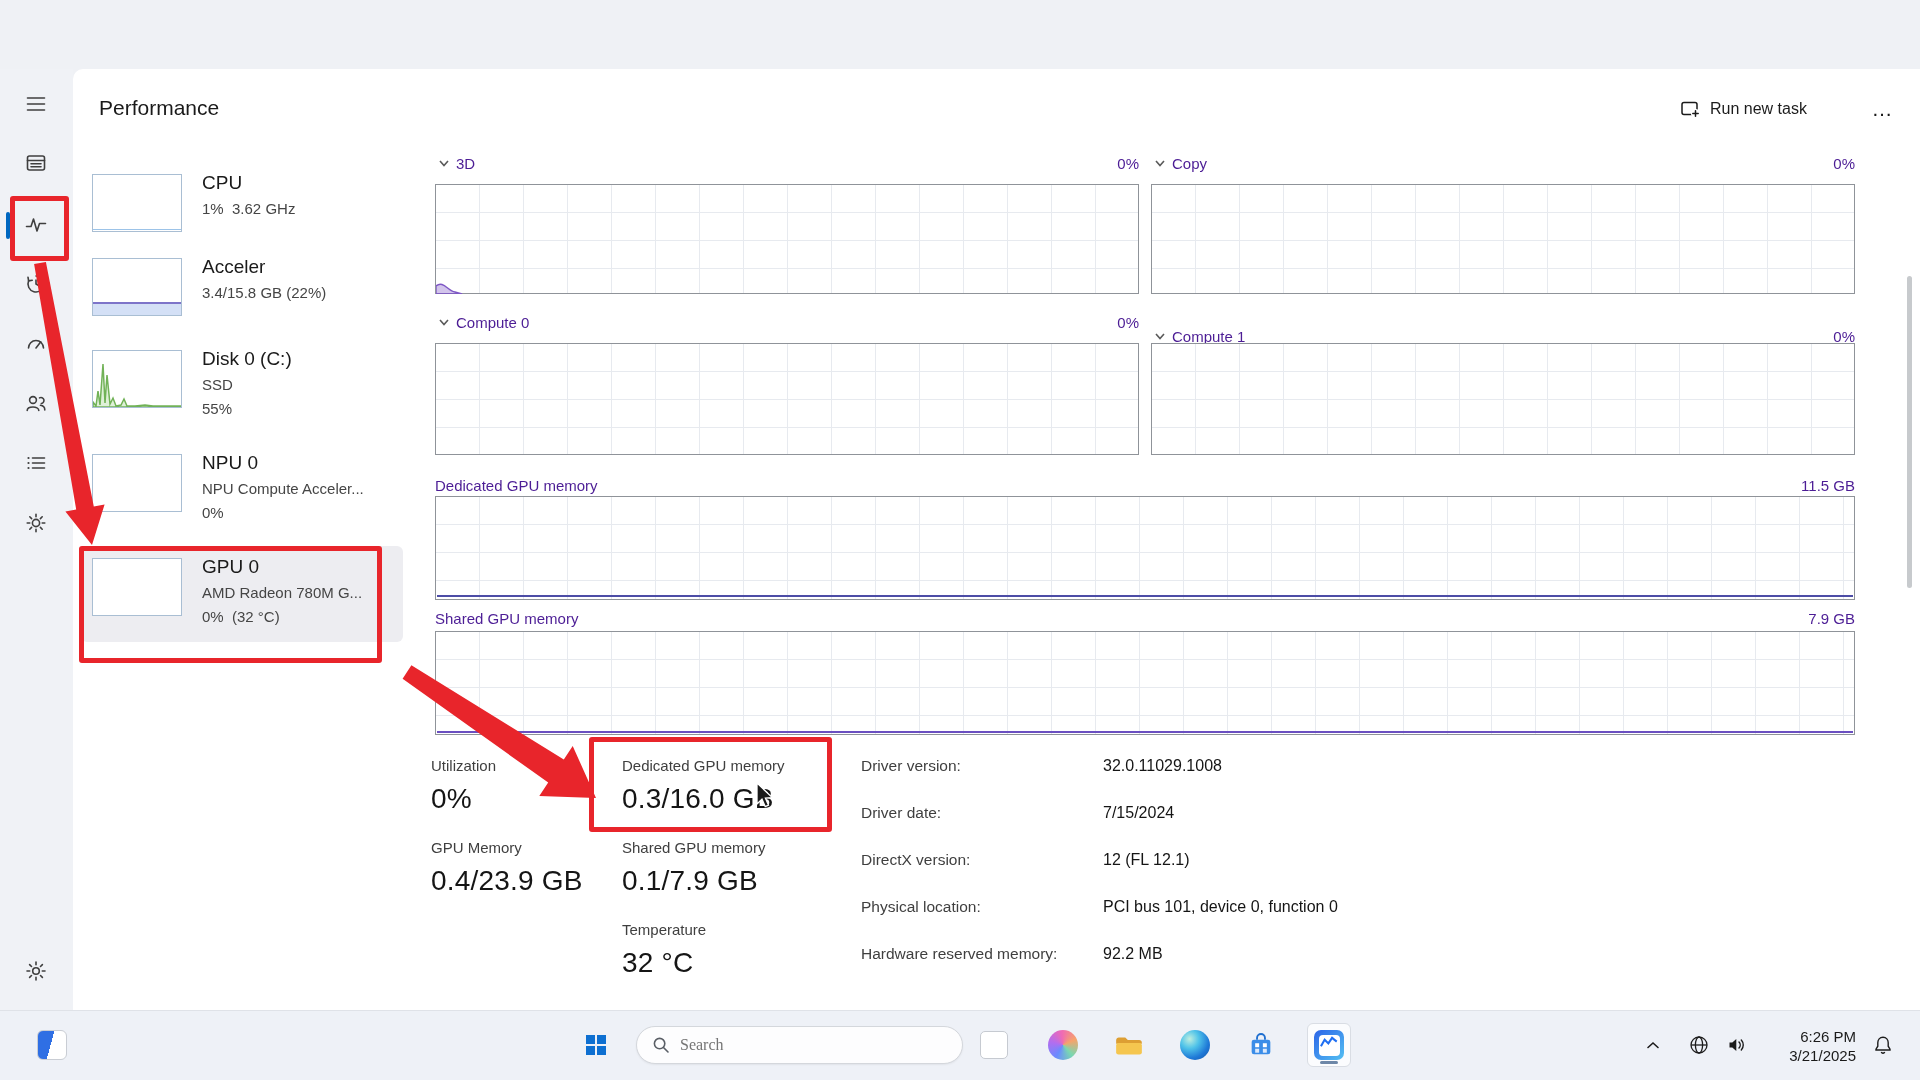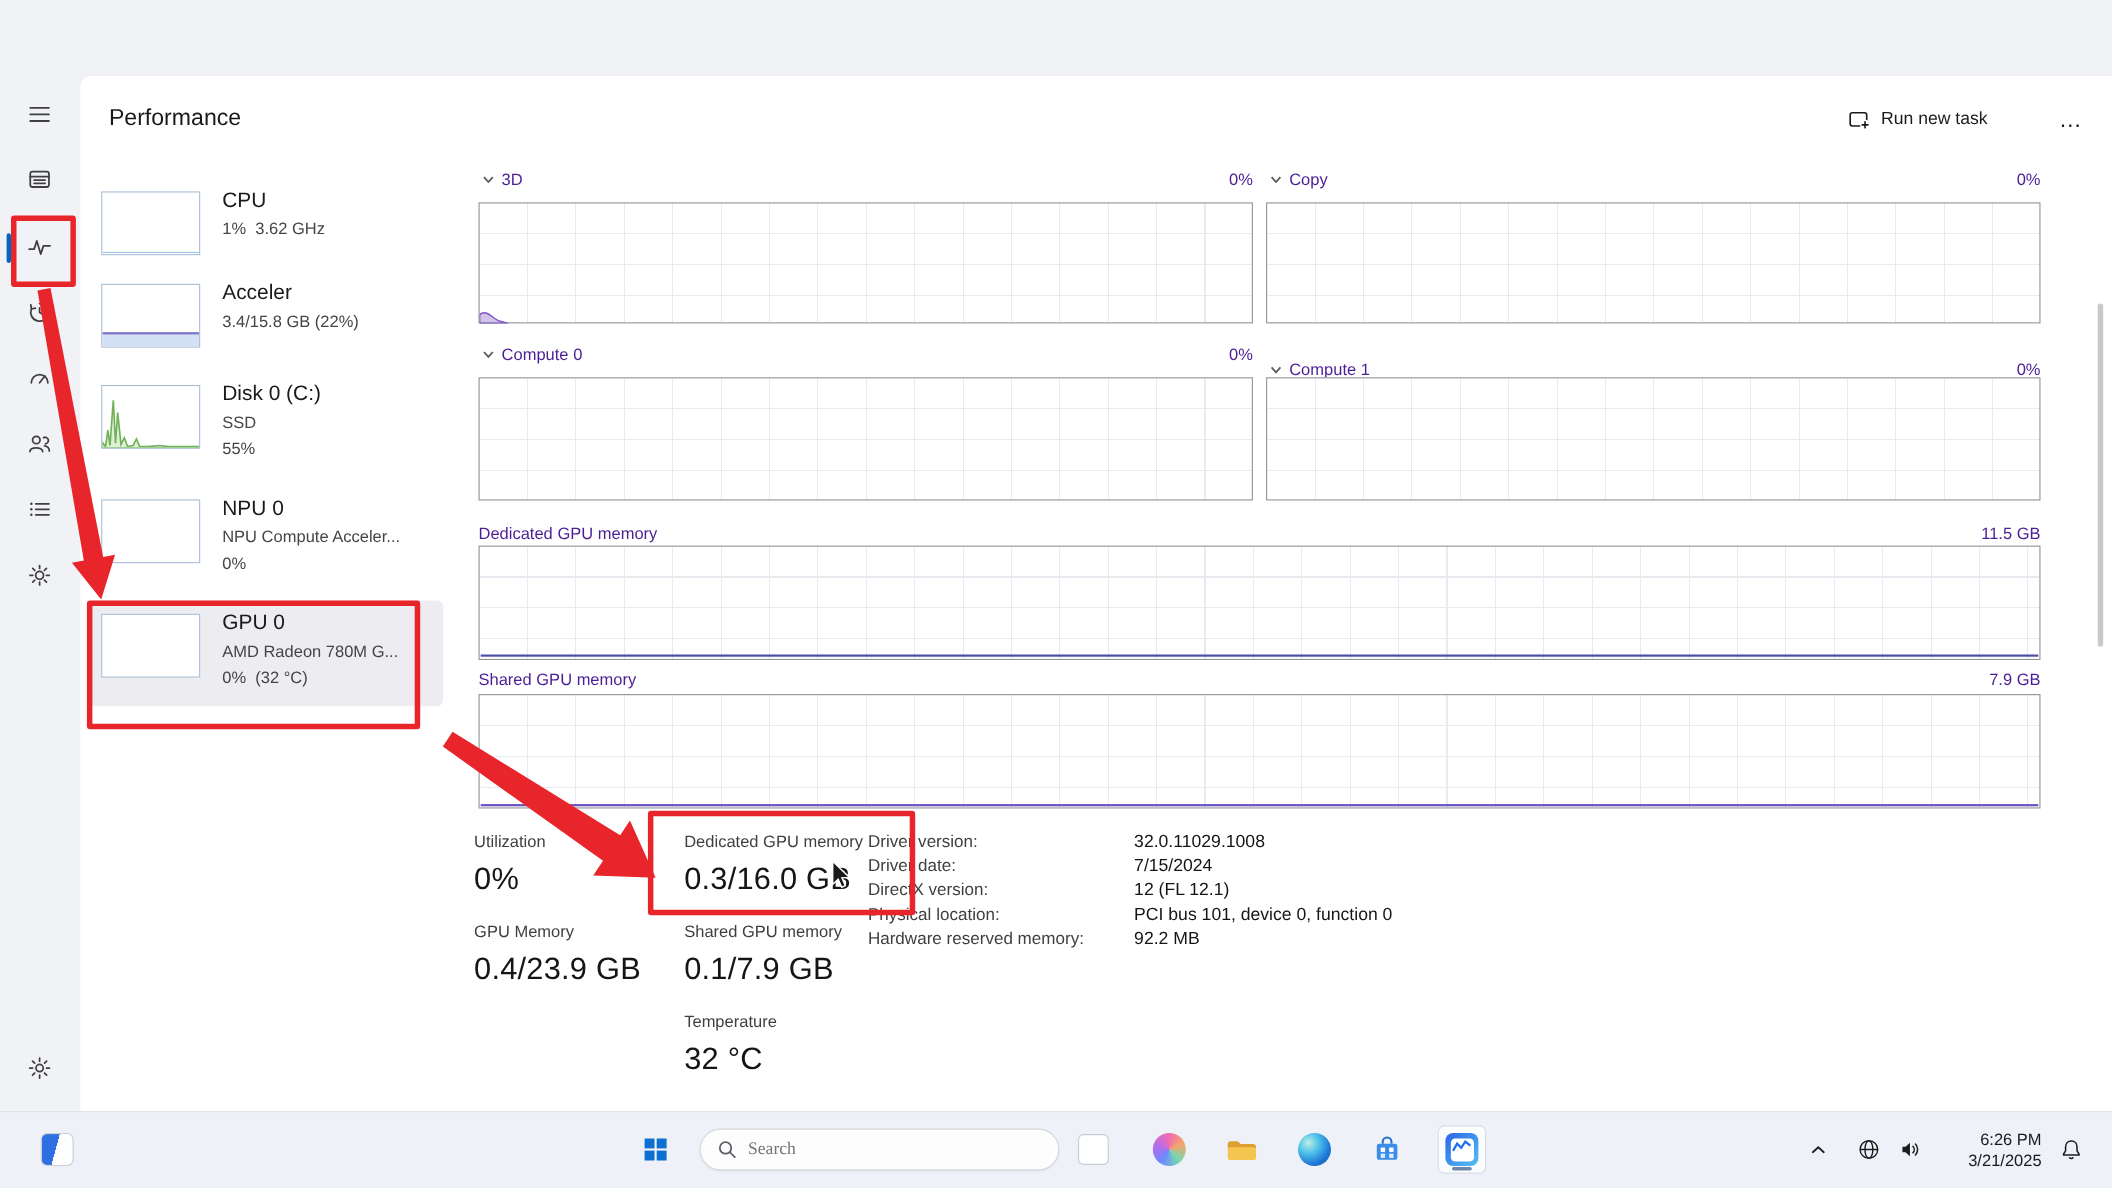--- a/index.html
+++ b/index.html
@@ -51,21 +51,21 @@
                      repeating-linear-gradient(to bottom,transparent 0 27px,#e7eaef 27px 28px)}
   .mem-line{position:absolute;left:1px;right:1px;height:2px;background:#4d4da6;bottom:2px}
   .mem-line.shared{background:#6a4fc0;bottom:1px}
   .blip{position:absolute;left:0;bottom:-1px;width:30px;height:16px}
   .scrollbar{position:absolute;right:8px;top:207px;width:5px;height:312px;border-radius:3px;background:#c7cacd}
 
   
   .stat{position:absolute}
   .stat-label{font-size:15px;color:#3f3f3f}
   .stat-value{font-size:28px;color:#151515;margin-top:9px;letter-spacing:.2px}
-  .drv{position:absolute;left:716px;top:688px;display:grid;grid-template-columns:242px auto;row-gap:4px;font-size:15.5px}
+  .drv{position:absolute;left:788px;top:688px;display:grid;grid-template-columns:242px auto;row-gap:29px;font-size:15.5px}
   .drv .dl{color:#3f3f3f;height:18px}
   .drv .dv{color:#151515;font-size:16px;height:18px}
 
   
   .taskbar{position:absolute;left:0;top:1010px;width:1920px;height:70px;background:#eef1f7;border-top:1px solid #dfe2e8}
   .tb-btn{position:absolute;top:12px;width:44px;height:44px;border-radius:6px;display:flex;align-items:center;justify-content:center;cursor:pointer}
   .tb-btn.active{background:#fbfcfe;border:1px solid #d9dde4}
   .tb-indicator{position:absolute;bottom:2px;left:50%;transform:translateX(-50%);width:18px;height:3px;border-radius:2px;background:#6d87a8}
   .search-pill{position:absolute;left:636px;top:15px;width:327px;height:38px;border-radius:19px;background:#fdfdfe;border:1px solid #d4d7dc;display:flex;align-items:center;padding:0 14px;box-shadow:0 1px 2px rgba(0,0,0,.06);cursor:text}
   .search-pill input{border:none;outline:none;background:transparent;font-size:16px;color:#3a3a3a;margin-left:9px;width:240px;font-family:Liberation Serif, serif}

